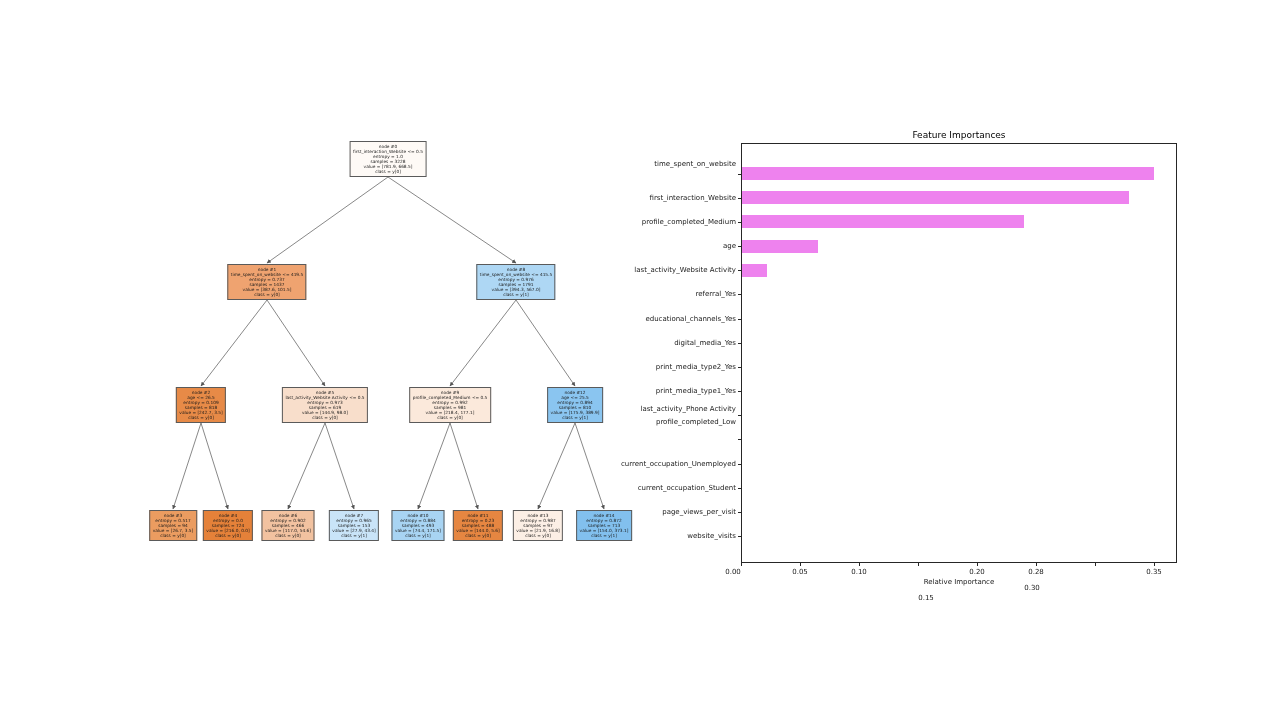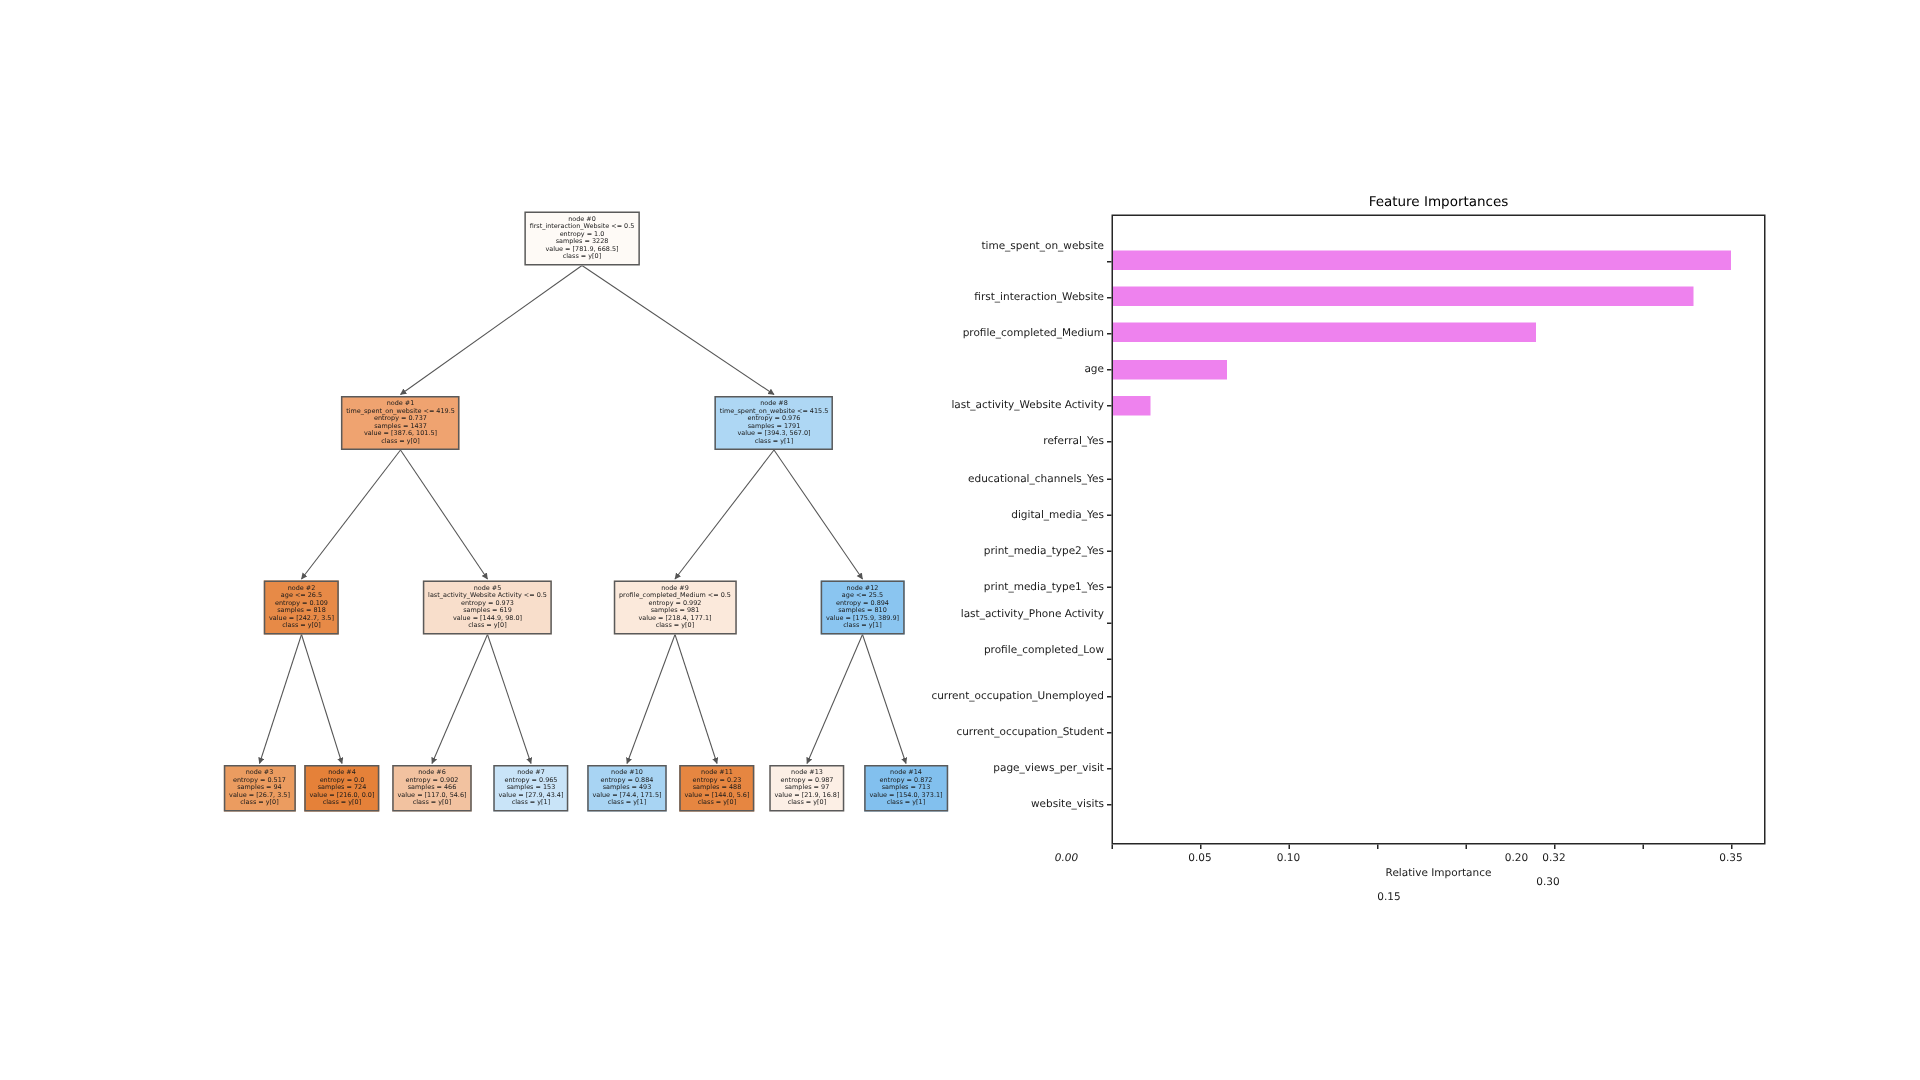--- a/index.html
+++ b/index.html
@@ -189,42 +189,42 @@
         <div class="ytick-label" style="right: 544px; top: 318.52px;">educational_channels_Yes</div>
         <div class="ytick-mark" style="left: 738px; top: 318.52px;"></div>
         <div class="ytick-label" style="right: 544px; top: 342.69px;">digital_media_Yes</div>
         <div class="ytick-mark" style="left: 738px; top: 342.69px;"></div>
         <div class="ytick-label" style="right: 544px; top: 366.86px;">print_media_type2_Yes</div>
         <div class="ytick-mark" style="left: 738px; top: 366.86px;"></div>
         <div class="ytick-label" style="right: 544px; top: 391.03px;">print_media_type1_Yes</div>
         <div class="ytick-mark" style="left: 738px; top: 391.03px;"></div>
         <div class="ytick-label" style="right: 544px; top: 409px;">last_activity_Phone Activity</div>
         <div class="ytick-mark" style="left: 738px; top: 415.2px;"></div>
-        <div class="ytick-label" style="right: 544px; top: 433px;">profile_completed_Low</div>
+        <div class="ytick-label" style="right: 544px; top: 422px;">profile_completed_Low</div>
         <div class="ytick-mark" style="left: 738px; top: 439.37px;"></div>
         <div class="ytick-label" style="right: 544px; top: 463.54px;">current_occupation_Unemployed</div>
         <div class="ytick-mark" style="left: 738px; top: 463.54px;"></div>
         <div class="ytick-label" style="right: 544px; top: 487.71px;">current_occupation_Student</div>
         <div class="ytick-mark" style="left: 738px; top: 487.71px;"></div>
         <div class="ytick-label" style="right: 544px; top: 511.88px;">page_views_per_visit</div>
         <div class="ytick-mark" style="left: 738px; top: 511.88px;"></div>
         <div class="ytick-label" style="right: 544px; top: 536.05px;">website_visits</div>
         <div class="ytick-mark" style="left: 738px; top: 536.05px;"></div>
         <div class="xtick-mark" style="left: 741px; top: 563px;"></div>
-        <div class="xtick-label" style="left: 711px; top: 568px; font-style: italic;">0.00</div>
+        <div class="xtick-label" style="left: 733px; top: 568px;">0.00</div>
         <div class="xtick-mark" style="left: 800px; top: 563px;"></div>
         <div class="xtick-label" style="left: 800px; top: 568px;">0.05</div>
         <div class="xtick-mark" style="left: 859px; top: 563px;"></div>
         <div class="xtick-label" style="left: 859px; top: 568px;">0.10</div>
         <div class="xtick-mark" style="left: 918px; top: 563px;"></div>
         <div class="xtick-label" style="left: 926px; top: 568px; margin-top: 26px;">0.15</div>
         <div class="xtick-mark" style="left: 977px; top: 563px;"></div>
-        <div class="xtick-label" style="left: 1011px; top: 568px;">0.20</div>
+        <div class="xtick-label" style="left: 977px; top: 568px;">0.20</div>
         <div class="xtick-mark" style="left: 1036px; top: 563px;"></div>
-        <div class="xtick-label" style="left: 1036px; top: 568px;">0.32</div>
+        <div class="xtick-label" style="left: 1036px; top: 568px;">0.28</div>
         <div class="xtick-mark" style="left: 1095px; top: 563px;"></div>
         <div class="xtick-label" style="left: 1032px; top: 568px; margin-top: 16px;">0.30</div>
         <div class="xtick-mark" style="left: 1154px; top: 563px;"></div>
         <div class="xtick-label" style="left: 1154px; top: 568px;">0.35</div>
       </div>
     <div class="xlabel">Relative Importance</div>
   </div>
 
 </div>
 

